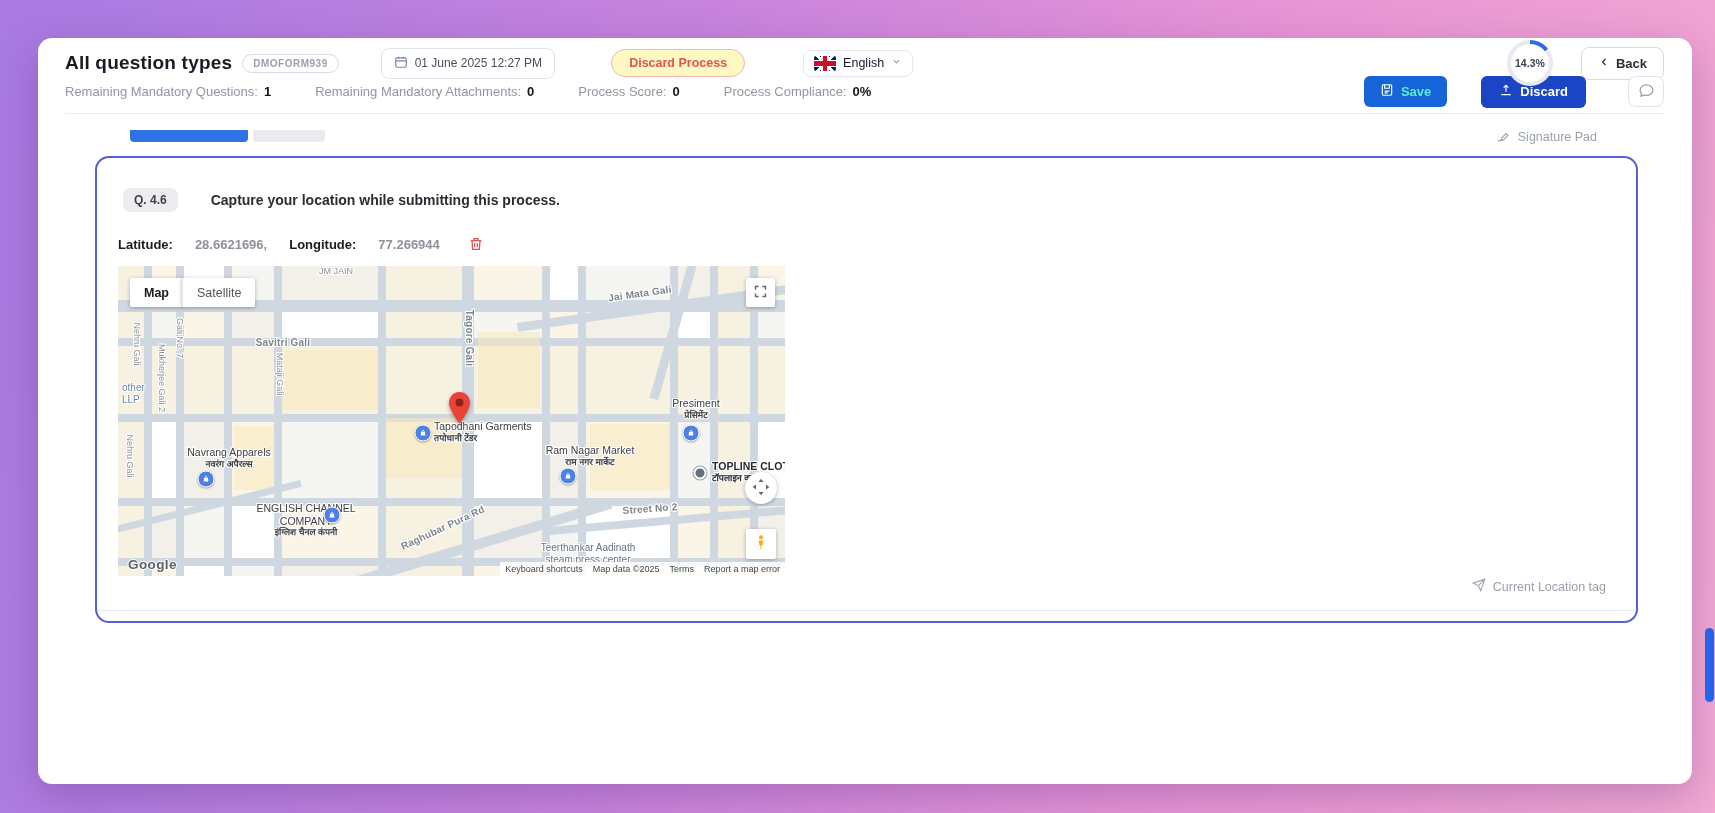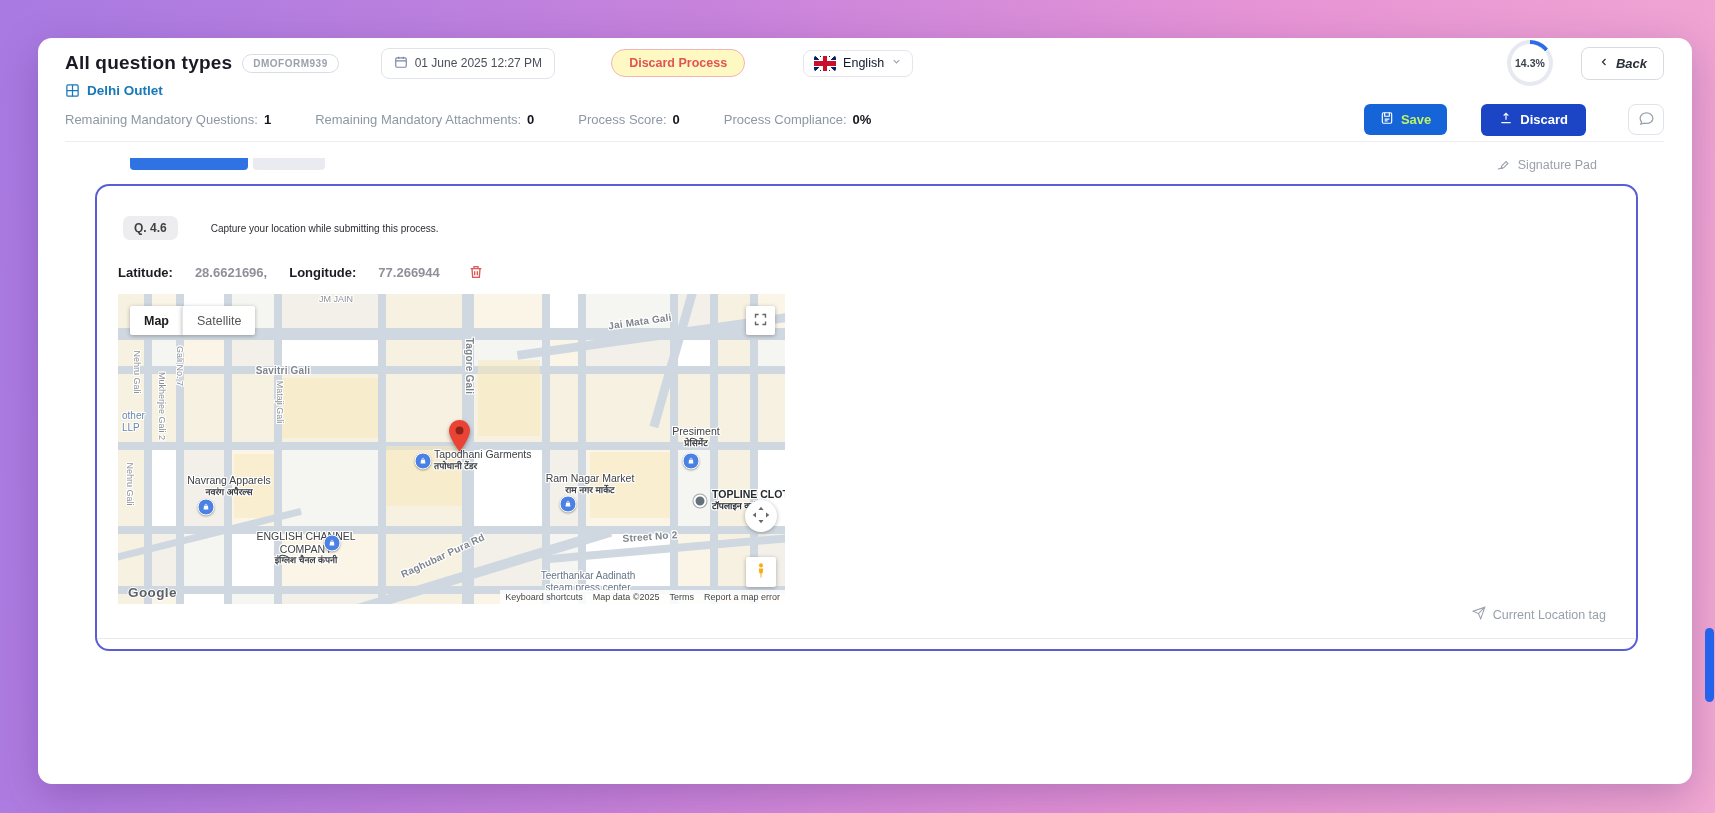--- a/index.html
+++ b/index.html
@@ -37,34 +37,34 @@
       linear-gradient(135deg, transparent 45%, #fff 45%, #fff 55%, transparent 55%),
       #012169; }
   .chev svg { width:11px; height:11px; }
   .spacer { flex:1; }
   .progress { width:46px; height:46px; border-radius:50%; position:relative;
     display:flex; align-items:center; justify-content:center; flex:none; }
   .progress::before { content:""; position:absolute; inset:4px; background:#fff; border-radius:50%; }
   .ptext { position:relative; font-size:10.5px; font-weight:700; color:#3c4250; }
   .back { margin-left:28px; display:inline-flex; align-items:center; gap:6px; background:#fff;
     border:1px solid #d7dae0; border-radius:8px; padding:8px 16px; font-size:13px; font-weight:600;
-    color:#2b2f38; cursor:pointer; font-family:inherit;font-style:italic; }
+    color:#2b2f38; cursor:pointer; font-family:inherit; }
   .back svg { width:12px; height:12px; }
 
   .hrow2 { display:flex; align-items:center; gap:7px; margin-top:8px; height:20px; }
   .outleticon svg { width:15px; height:15px; display:block; }
   .outlet { color:#1878b8; font-size:13.5px; font-weight:700; cursor:pointer; }
 
   .hrow3 { display:flex; align-items:center; margin-top:10px; height:32px; padding-bottom:12px;
     border-bottom:1px solid #ececf1; gap:44px; }
   .stat { display:flex; align-items:baseline; gap:6px; white-space:nowrap; }
   .sl { font-size:13px; color:#8e97a3; }
   .sv { font-size:13px; font-weight:800; color:#15161c; }
   .actions { margin-left:auto; display:flex; align-items:center; }
-  .savebtn { display:inline-flex; align-items:center; gap:7px; background:#1565d8; color:#bef264;
+  .savebtn { display:inline-flex; align-items:center; gap:7px; background:#1565d8; color:#5eead4;
     border:none; border-radius:6px; height:31px; padding:0 16px; font-size:13px; font-weight:700;
     cursor:pointer; font-family:inherit; }
   .submitbtn { margin-left:34px; display:inline-flex; align-items:center; gap:7px; background:#1b45c4;
     color:#fff; border:none; border-radius:6px; height:32px; padding:0 18px; font-size:13px;
     font-weight:700; cursor:pointer; font-family:inherit; }
   .savebtn svg, .submitbtn svg { width:14px; height:14px; }
   .chatbtn { margin-left:42px; width:36px; height:31px; background:#fff; border:1px solid #e0e3e9;
     border-radius:8px; display:inline-flex; align-items:center; justify-content:center; cursor:pointer; }
   .chatbtn svg { width:17px; height:17px; }
 
@@ -76,21 +76,21 @@
 
   .sigrow { display:flex; justify-content:flex-end; align-items:center; gap:7px; margin-top:14px;
     padding-right:41px; color:#9aa1ab; font-size:12.5px; height:18px; }
   .sigrow svg { width:15px; height:15px; }
 
   .qcard { margin-top:10px; position:relative; border:2px solid #5a5ed6; border-radius:14px;
     height:467px; background:#fff; }
   .qrow { display:flex; align-items:center; gap:33px; padding:30px 0 0 26px; }
   .qbadge { background:#ededef; border-radius:7px; padding:5px 11px; font-size:12px; font-weight:700;
     color:#3f3f46; }
-  .qtext { font-size:10px; font-weight:400; color:#2c2d33; }
+  .qtext { font-size:14px; font-weight:700; color:#2c2d33; }
 
   .latrow { margin:24px 0 0 21px; display:flex; align-items:center; gap:22px; font-size:13px; }
   .lb { font-weight:700; color:#1b1c22; }
   .lv { font-weight:700; color:#8f909a; }
   .trash { margin-left:6px; background:none; border:none; cursor:pointer; padding:0; line-height:0; }
   .trash svg { width:16px; height:16px; }
 
   
   .map { margin:14px 0 0 21px; width:667px; height:310px; position:relative; overflow:hidden;
     background:#cfd8e0; }
@@ -185,29 +185,20 @@
           <span class="ptext">14.3%</span>
         </div>
         <button class="back">
           <span><svg viewBox="0 0 24 24" fill="none" stroke="#2b2f38" stroke-width="2.4">
                 <path d="M15 18l-6-6 6-6"></path>
               </svg></span>
           <span>Back</span>
         </button>
       </div>
 
-      <div class="hrow2">
-        <span class="outleticon">
-            <svg viewBox="0 0 24 24" fill="none" stroke="#1878b8" stroke-width="2">
-              <rect x="3" y="3" width="18" height="18" rx="2"></rect>
-              <path d="M3 12h18M12 3v18"></path>
-            </svg>
-          </span>
-        <span class="outlet">Delhi Outlet</span>
-      </div>
 
       <div class="hrow3">
         <div class="stat">
           <span class="sl">Remaining Mandatory Questions:</span>
           <span class="sv">1</span>
         </div>
         <div class="stat">
           <span class="sl">Remaining Mandatory Attachments:</span>
           <span class="sv">0</span>
         </div>

